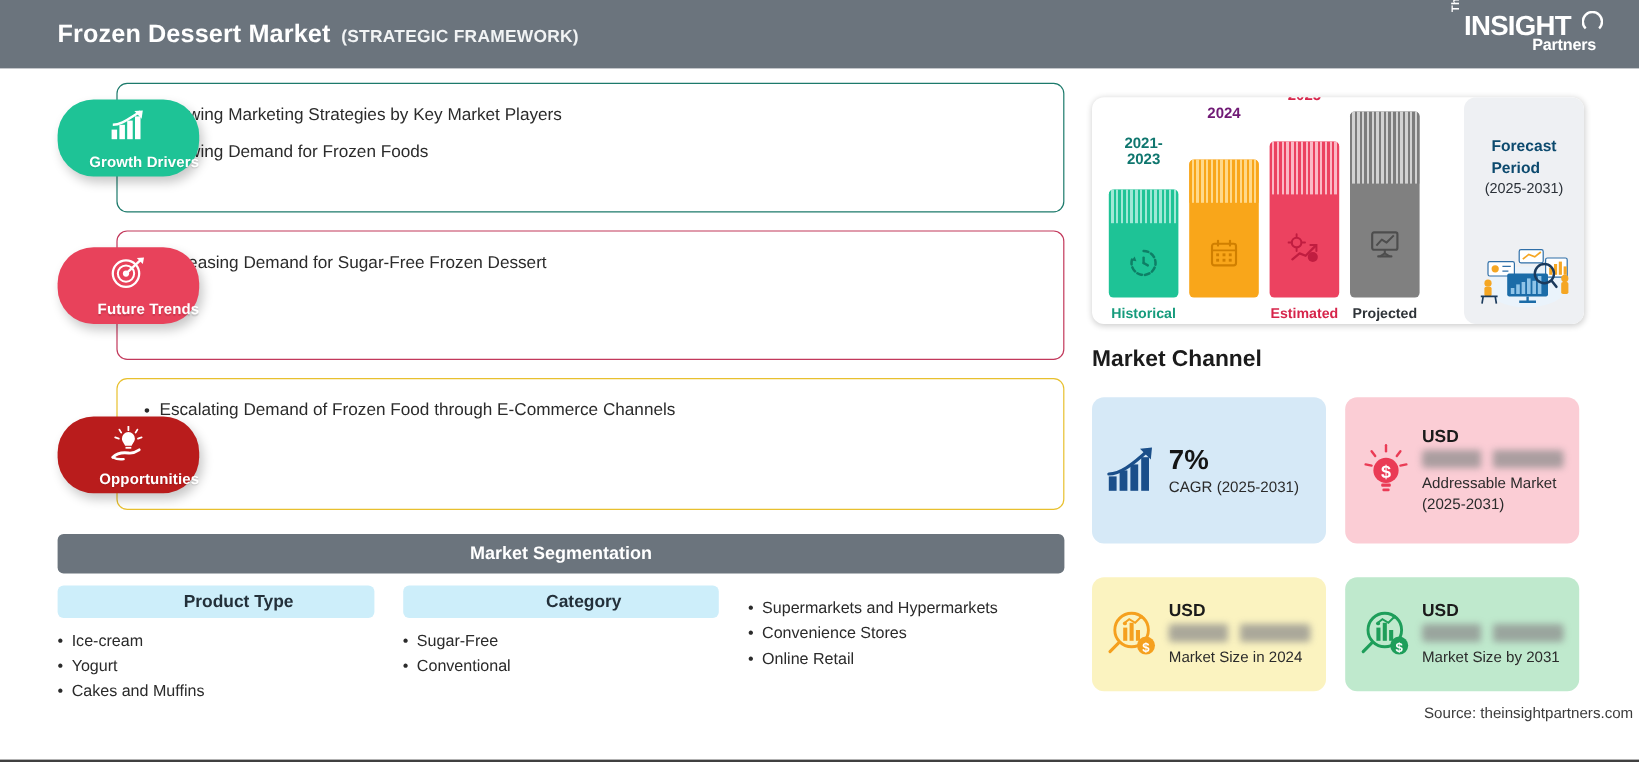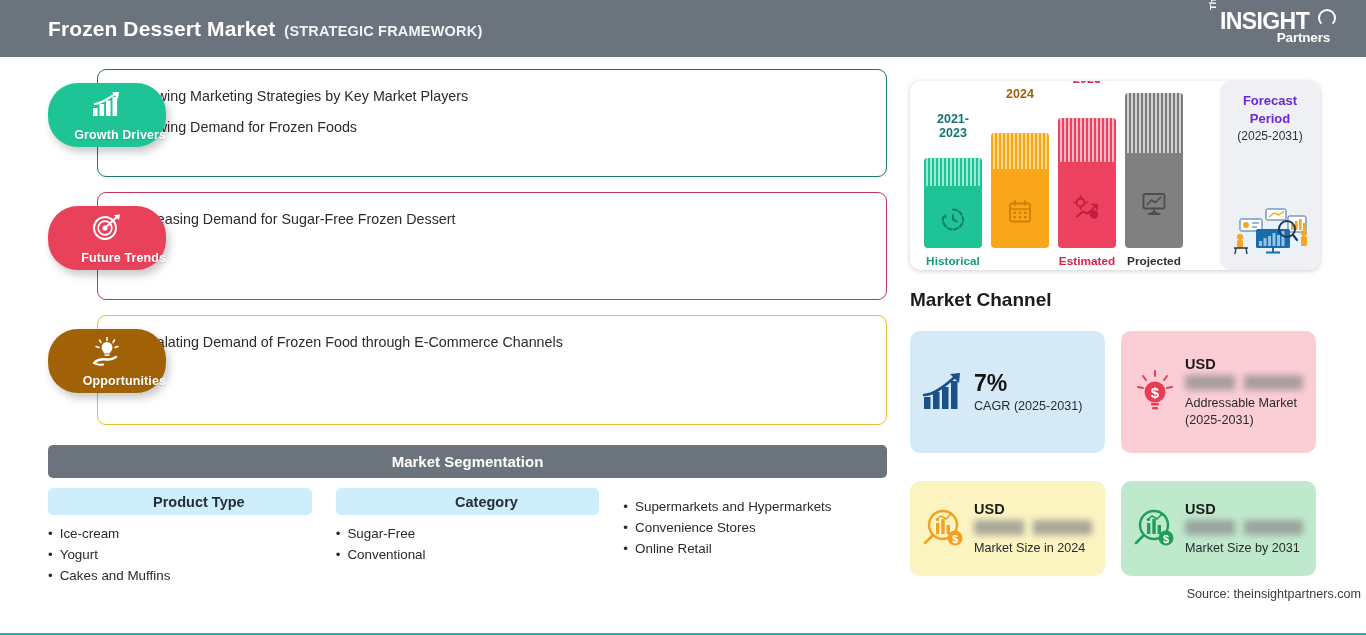--- a/index.html
+++ b/index.html
@@ -3,21 +3,21 @@
 <meta charset="utf-8">
 <style>
   * { box-sizing: border-box; margin: 0; padding: 0; }
   html, body {
     width: 1366px; height: 635px;
     font-family: "Liberation Sans", sans-serif;
     background: #ffffff;
     overflow: hidden;
   }
   .page { position: relative; width: 1366px; height: 635px; background:#fff;
-          border-bottom: 2px solid #14b8a6; }
+          border-bottom: 2px solid #404040; }
 
   
   .header {
     position: absolute; left:0; top:0; width:1366px; height:57px;
     background:#6b747d; display:flex; align-items:center;
   }
   .header-title-wrap { display:flex; align-items:baseline; margin-left:48px; }
   .header-title { color:#ffffff; font-size:21px; font-weight:bold; letter-spacing:.1px; }
   .header-sub { color:#f1f3f4; font-size:14.5px; font-weight:bold; margin-left:9px; letter-spacing:.2px;}
 
@@ -45,21 +45,21 @@
 
   .badge {
     position:absolute; left:0; top:14px; z-index:3;
     width:118px; height:64px; border-radius:30px 30px 30px 30px;
     display:flex; flex-direction:column; align-items:flex-end; justify-content:flex-end;
     padding-bottom:6px; color:#fff;
     box-shadow: 3px 5px 9px rgba(0,0,0,.22);
   }
   .badge.green  { background:#1ec396; }
   .badge.red    { background:#e8425b; }
-  .badge.yellow { background:#a16207; }
+  .badge.yellow { background:#b91c1c;margin-top:18px; }
   .badge-label { font-size:12.5px; font-weight:bold; line-height:1; letter-spacing:.1px;
                  text-shadow:0 1px 1px rgba(0,0,0,.15); }
   .badge-icon { position:absolute; top:8px; left:50%; transform:translateX(-50%); }
 
   .bullets { padding:18px 16px 16px 22px; }
   .bullet { font-size:14.3px; color:#2b2b2b; line-height:1.25; margin-bottom:13px;
             display:flex; }
   .bullet:last-child { margin-bottom:0; }
   .bullet-dot { margin-right:8px; font-size:14px; line-height:1.25; }
 
@@ -100,22 +100,22 @@
   .barbody { width:100%; flex:1; position:relative; }
   .barlabel { position:absolute; width:100%; text-align:center; font-size:11.8px;
               font-weight:bold; line-height:1.15; }
   .bar-icon { position:absolute; left:50%; top:50%; transform:translate(-50%,-35%); }
 
   .forecast-panel {
     position:absolute; right:0; top:0; width:100px; height:189px;
     background:#eef0f3; border-radius:10px;
     display:flex; flex-direction:column; align-items:center;
   }
-  .fp-title { margin-top:11px; text-align:center; font-size:13px; font-weight:bold;
-              color:#6d28d9; line-height:1.35; }
+  .fp-title { margin-top:32px; font-size:13px; font-weight:bold;
+              color:#0c4a6e; line-height:1.35; }
   .fp-years { text-align:center; font-size:12px; color:#2b3138; margin-top:2px; }
   .fp-illus { position:absolute; bottom:8px; left:50%; transform:translateX(-50%); }
 
   .outlook-title { position:absolute; left:5px; top:232px; font-size:19px; font-weight:bold; color:#1b1b1b; }
 
   .ocard { position:absolute; width:195px; border-radius:10px; }
   .ocard.blue   { left:5px;   top:274px; height:122px; background:#d6e9f7; }
   .ocard.pink   { left:216px; top:274px; height:122px; background:#fbcdd5; }
   .ocard.yellow { left:5px;   top:424px; height:95px;  background:#fbf3c0; }
   .ocard.green  { left:216px; top:424px; height:95px;  background:#bfe9cd; }
@@ -314,21 +314,21 @@
                   <line x1="13" y1="13" x2="13" y2="8.5" stroke="#0e7f66" stroke-width="2" stroke-linecap="round"></line>
                   <line x1="13" y1="13" x2="16.5" y2="15" stroke="#0e7f66" stroke-width="2" stroke-linecap="round"></line>
                 </svg>
               </span>
             </div>
           </div>
           <div class="barlabel" style="bottom:-34px; color:#159b7c;">Historical Years</div>
         </div>
 
         <div class="barcol" style="left:67px; height:141px;">
-          <div class="baryear" style="top:-20px; color:#a16207;text-align:center;">2024</div>
+          <div class="baryear" style="top:-20px; color:#701a75;text-align:center;">2024</div>
           <div class="barshape" style="height:115px; background:#f9a61a;">
             <div class="barstripe" style="height:36px; background:repeating-linear-gradient(90deg,#f9a61a 0 2px,#ffd98a 2px 4px);"></div>
             <div class="barbody">
               <span class="bar-icon">
                 <svg width="26" height="26" viewBox="0 0 26 26">
                   <rect x="3" y="5" width="20" height="18" rx="2" stroke="#d07f00" stroke-width="1.8" fill="none"></rect>
                   <line x1="3" y1="10.5" x2="23" y2="10.5" stroke="#d07f00" stroke-width="1.6"></line>
                   <line x1="8" y1="2.5" x2="8" y2="6.5" stroke="#d07f00" stroke-width="1.8" stroke-linecap="round"></line>
                   <line x1="18" y1="2.5" x2="18" y2="6.5" stroke="#d07f00" stroke-width="1.8" stroke-linecap="round"></line>
                   <g fill="#d07f00">

